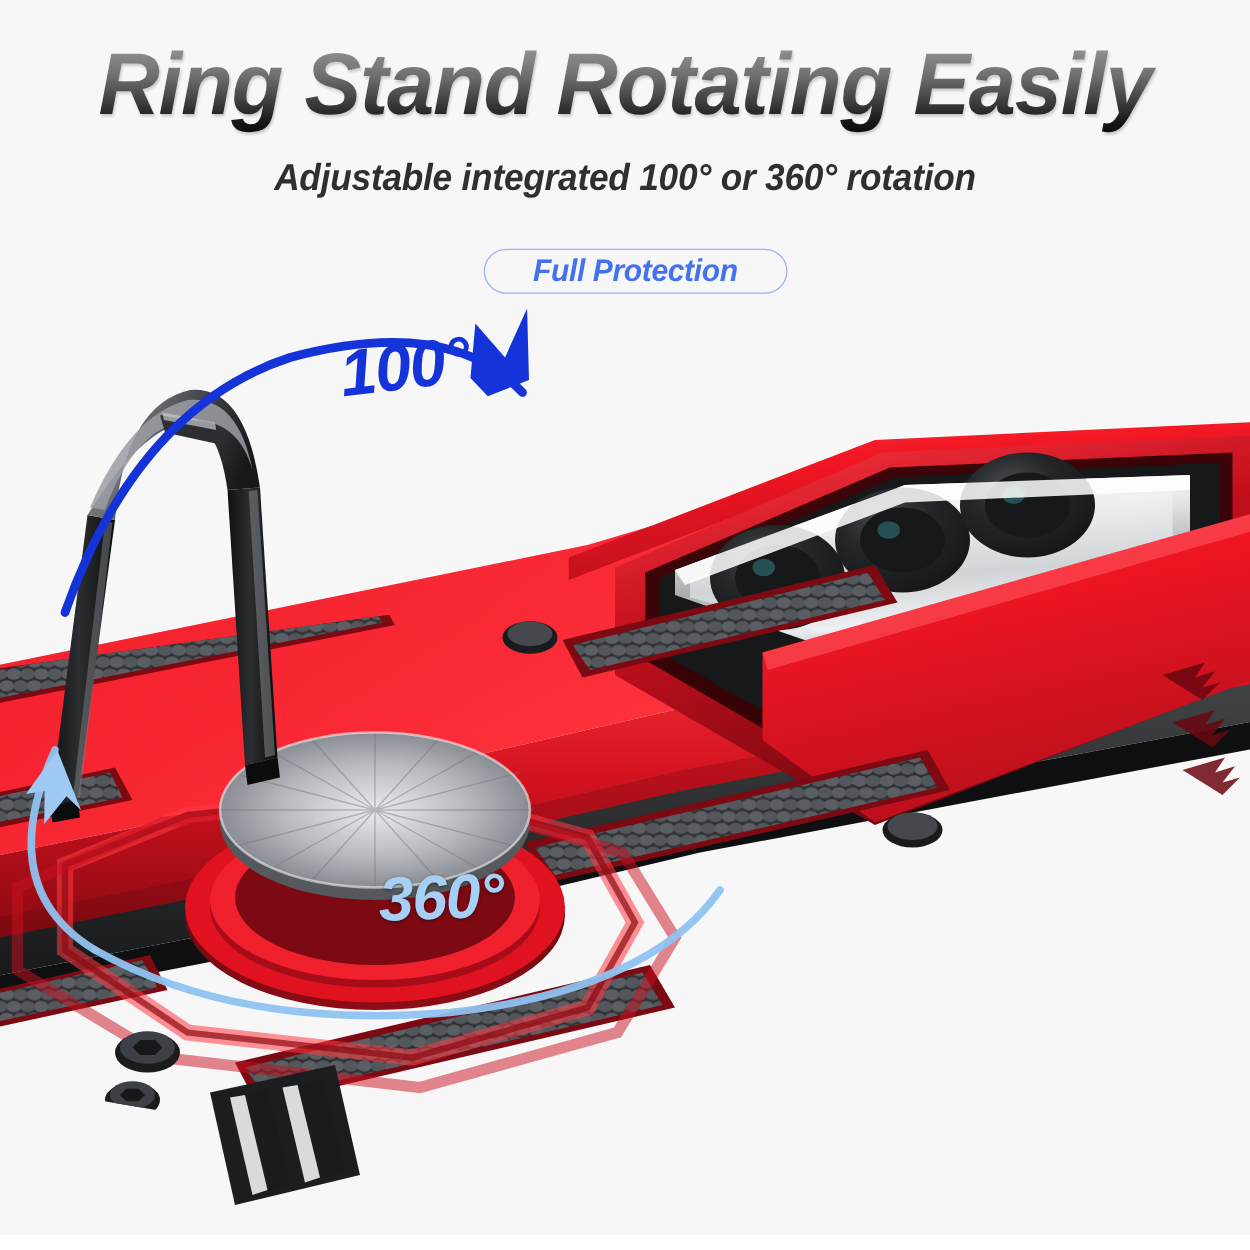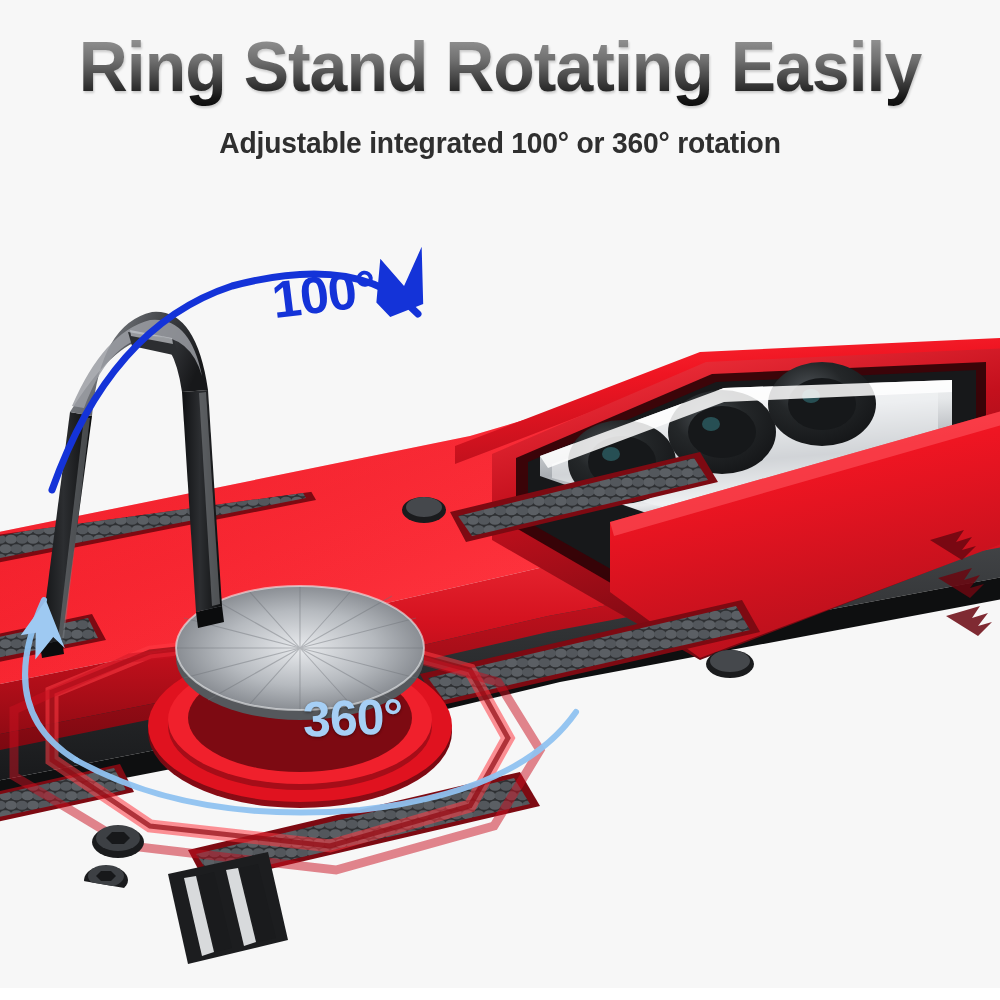--- a/index.html
+++ b/index.html
@@ -9,20 +9,21 @@
     background: #ffffff;
   }
   .stage {
     position: relative;
     width: 1000px;
     height: 988px;
     background: #f7f7f7;
     overflow: hidden;
     font-family: "Liberation Sans", sans-serif;
     user-select: none;
+    font-style: italic;
   }
 
   
   .headline {
     position: absolute;
     top: 26px;
     left: 0;
     width: 1000px;
     text-align: center;
     font-family: "Liberation Sans", sans-serif;
@@ -121,20 +122,23 @@
 </style>
 </head>
 <body>
 
 <div class="stage">
 
   <div class="headline">Ring Stand Rotating Easily</div>
 
   <div class="subheadline">Adjustable integrated 100° or 360° rotation</div>
 
+  <div class="badge">
+    <span class="badge-label">Full Protection</span>
+  </div>
 
   <div class="scene">
     <svg width="1000" height="760" viewBox="0 0 1000 760" xmlns="http://www.w3.org/2000/svg">
       <defs>
 
         <pattern id="hexmesh" width="22" height="19" patternUnits="userSpaceOnUse">
           <rect width="22" height="19" fill="#2e3033"></rect>
           <ellipse cx="5.5" cy="4.75" rx="6" ry="4.6" fill="#5b5f64"></ellipse>
           <ellipse cx="16.5" cy="4.75" rx="6" ry="4.6" fill="#53575c"></ellipse>
           <ellipse cx="11" cy="14.25" rx="6" ry="4.6" fill="#5b5f64"></ellipse>

